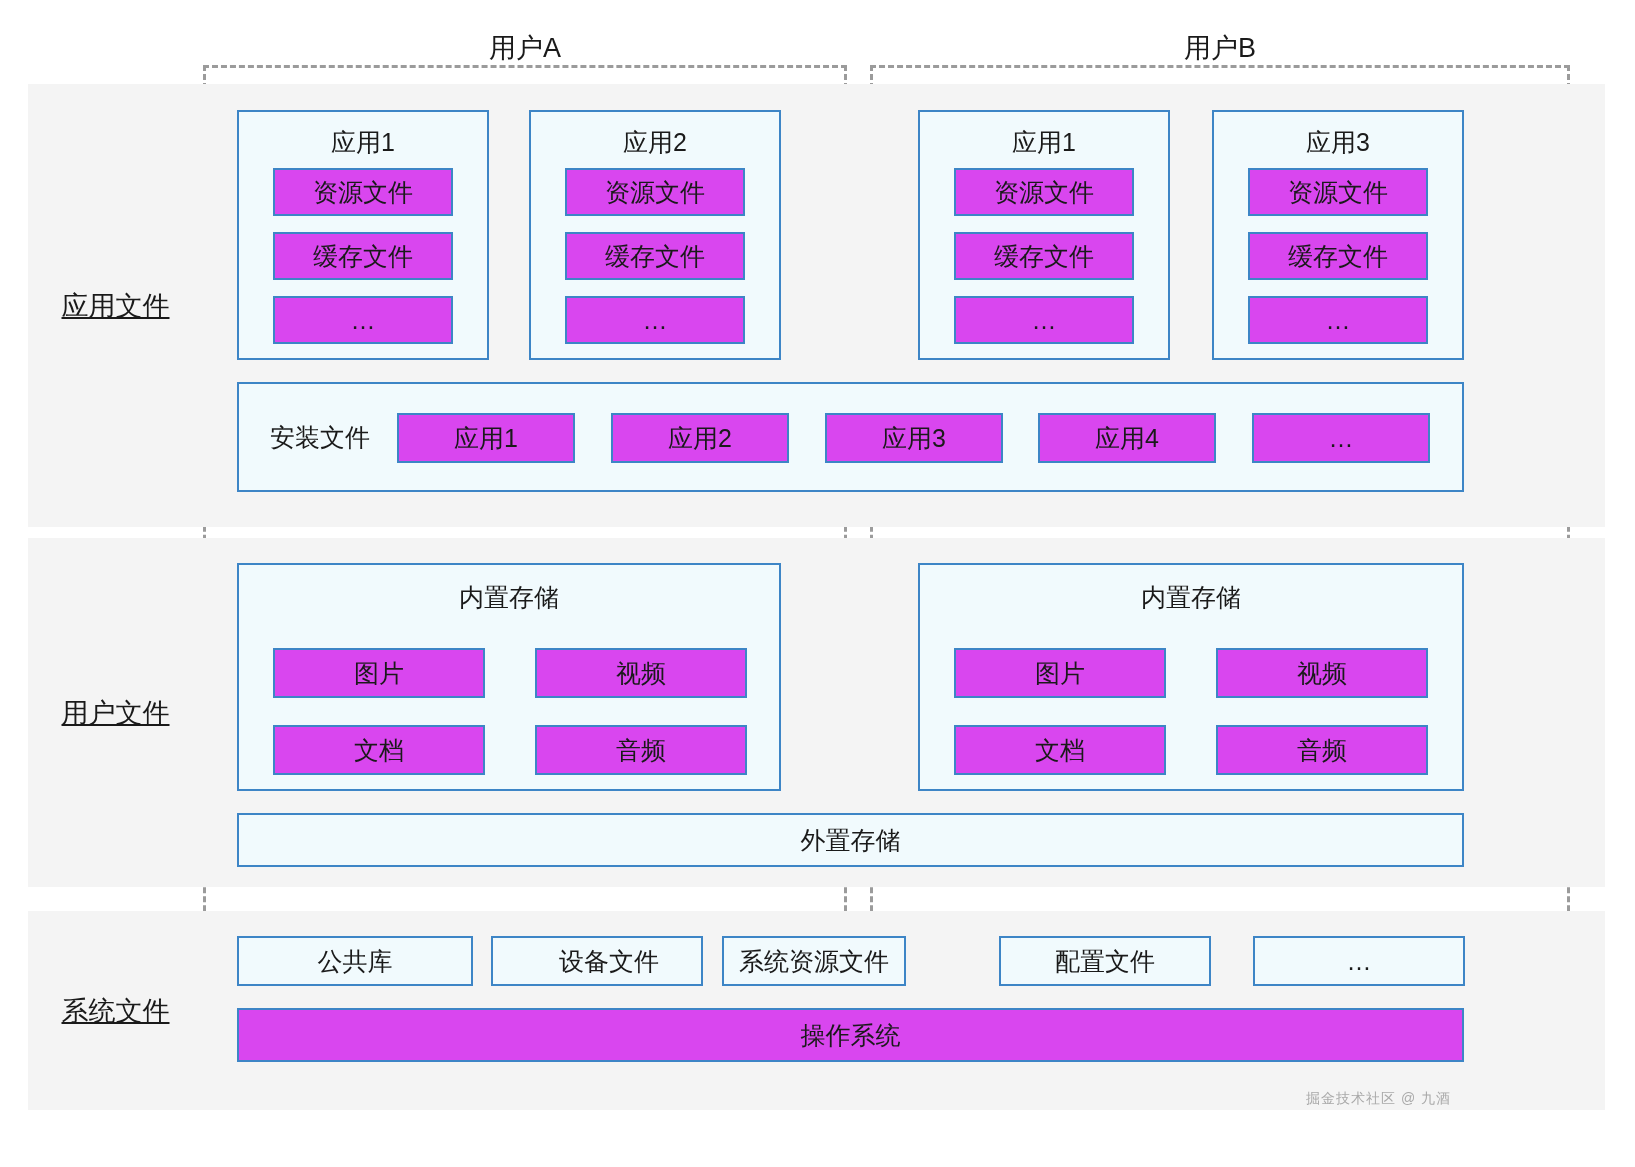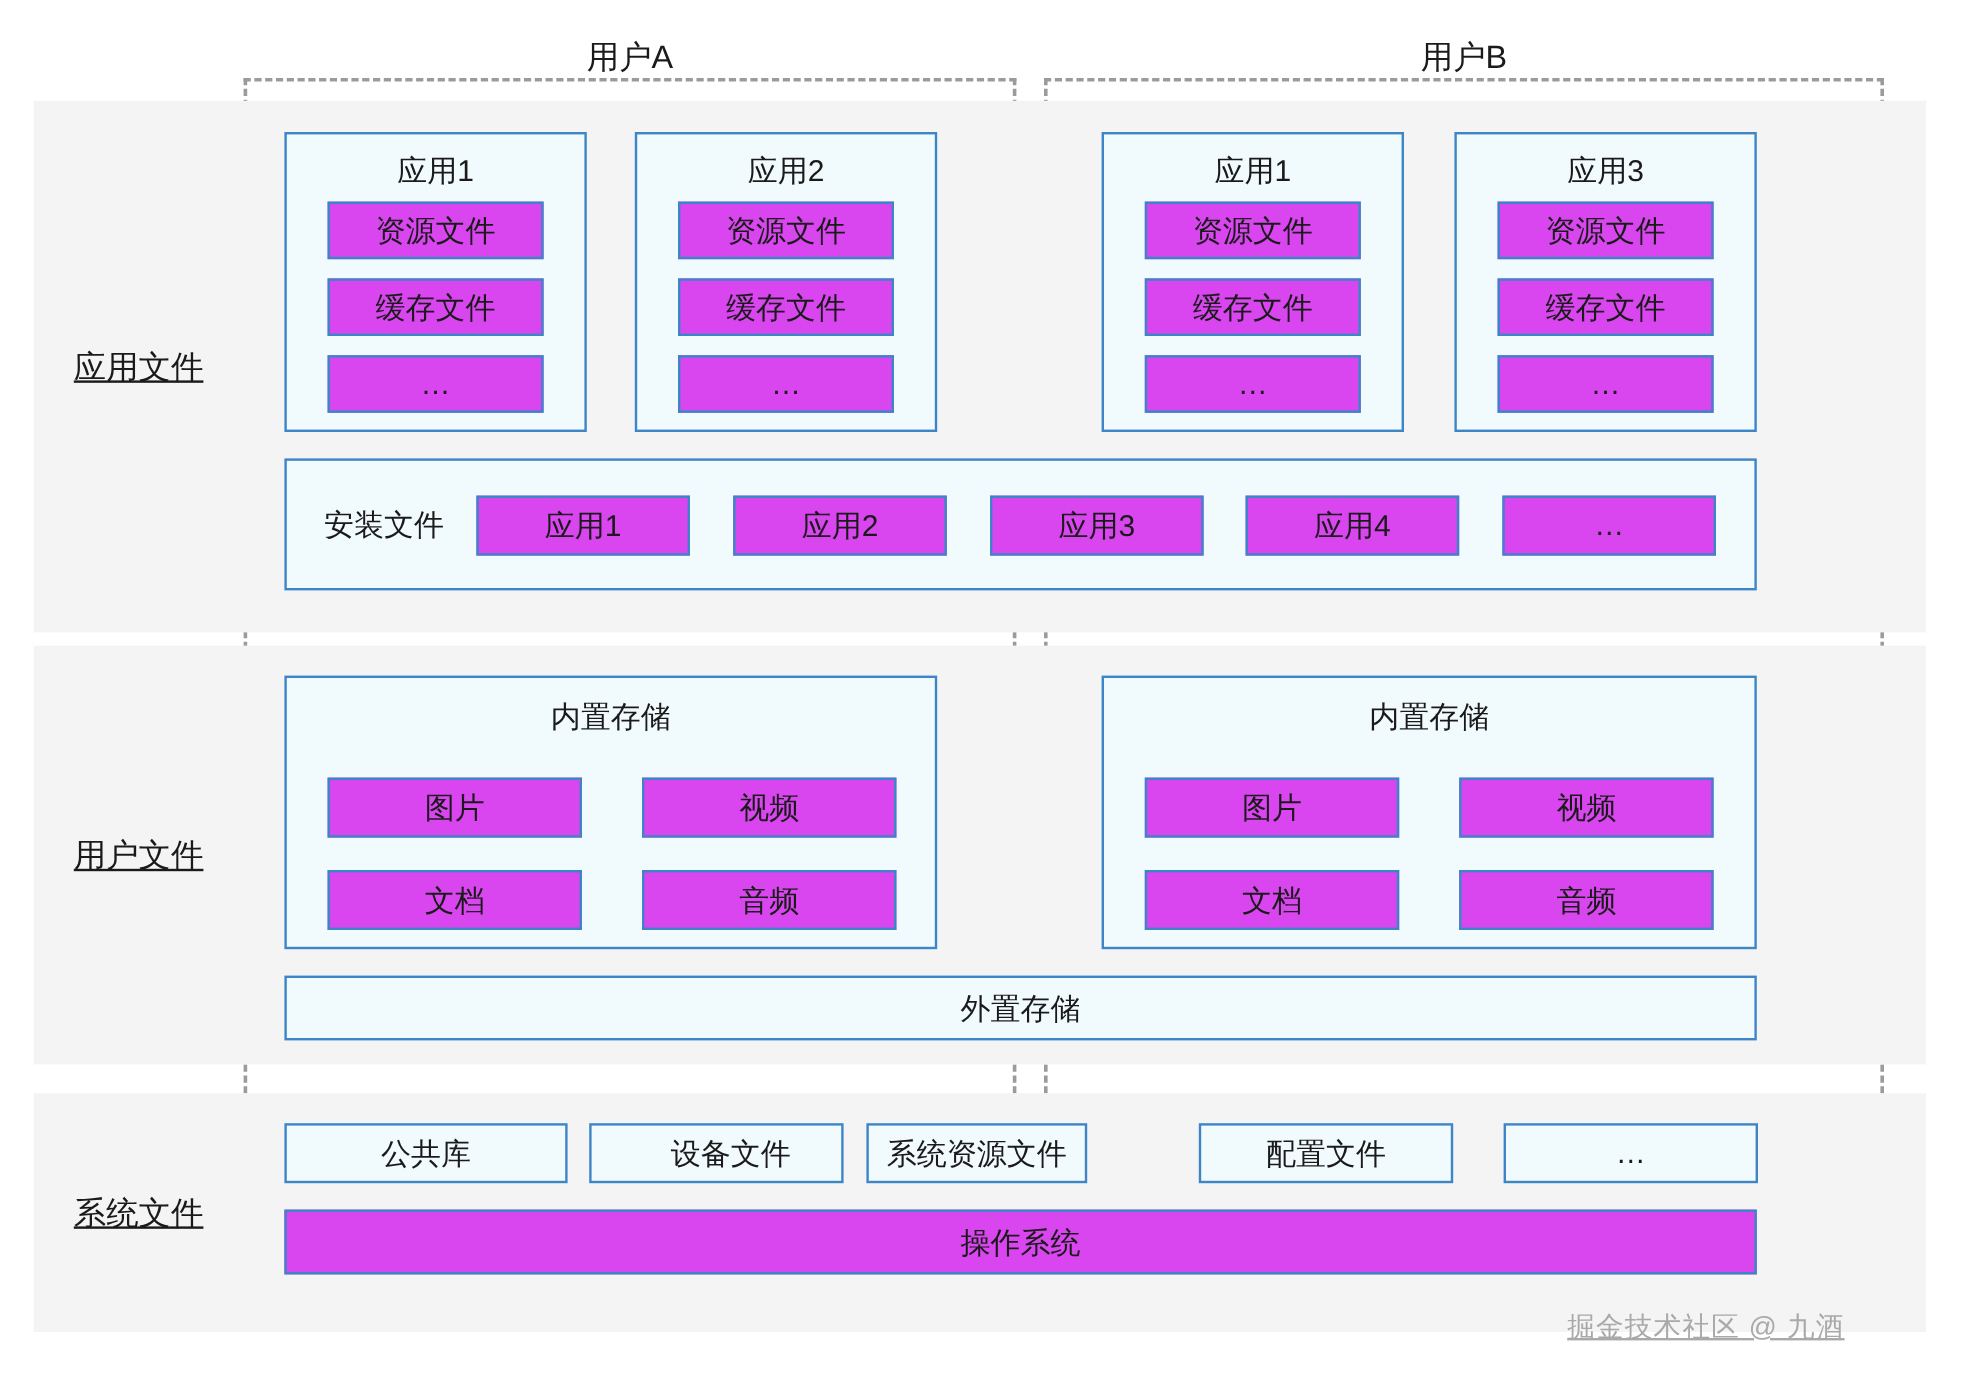--- a/index.html
+++ b/index.html
@@ -83,25 +83,24 @@
     font-size: 25px;
     color: #1a1a1a;
     white-space: nowrap;
   }
   .app-title {
     top: 14px;
   }
 
   .watermark {
     position: absolute;
-    font-size: 23px;
+    font-size: 14px;
     color: #a9a9a9;
     white-space: nowrap;
     letter-spacing: 1px;
-    text-decoration: underline;
   }
 </style>
 </head>
 <body>
 
 <div id="canvas">
 
   <div class="user-title" style="left:203px; top:30px; width:644px;">用户A</div>
   <div class="user-title" style="left:870px; top:30px; width:700px;">用户B</div>
 

